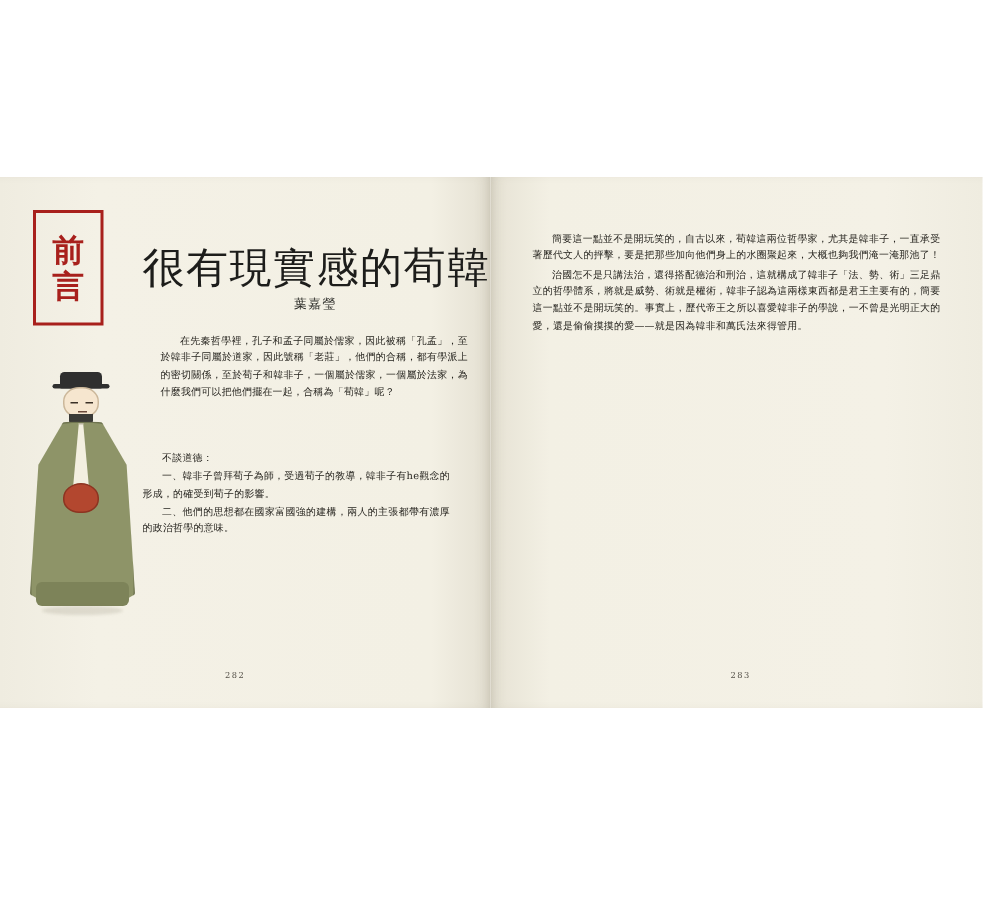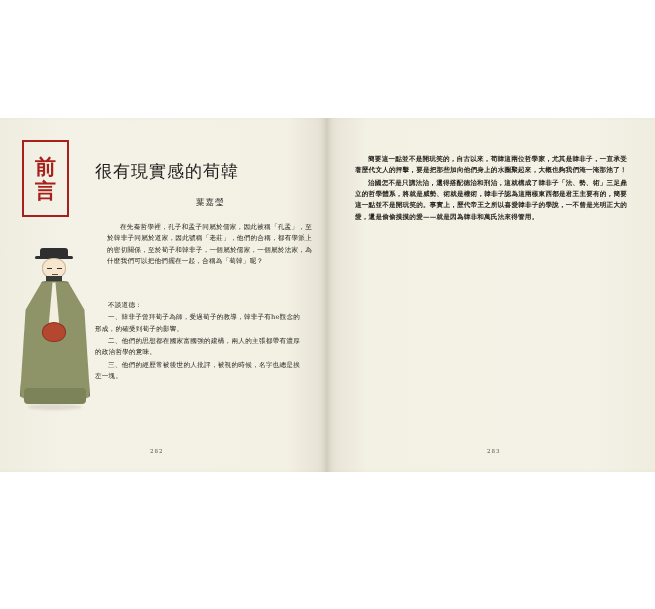--- a/index.html
+++ b/index.html
@@ -58,21 +58,21 @@
     font-size: 21px;
     line-height: 1.12;
     font-weight: bold;
     letter-spacing: 0;
   }
   .chapter-title {
     position: absolute;
     left: 95px;
     top: 42px;
     font-family: "DejaVu Serif", serif;
-    font-size: 17px;
+    font-size: 28px;
     color: #1d1d1b;
     letter-spacing: 1px;
     white-space: nowrap;
   }
   .byline {
     position: absolute;
     left: 196px;
     top: 79px;
     font-family: "DejaVu Serif", serif;
     font-size: 8.5px;
@@ -99,21 +99,20 @@
   }
   .left-text-bottom {
     left: 95px;
     top: 182px;
     width: 205px;
   }
   .right-text {
     left: 28px;
     top: 36px;
     width: 272px;
-    font-weight: bold;
   }
   .folio {
     position: absolute;
     bottom: 18px;
     font-family: "DejaVu Serif", serif;
     font-size: 5.5px;
     color: #56524a;
     letter-spacing: 1px;
   }
   .folio.left { left: 150px; }
@@ -252,21 +251,20 @@
     <div class="byline">葉嘉瑩</div>
 
     <div class="body-col left-text-top">
       <p>在先秦哲學裡，孔子和孟子同屬於儒家，因此被稱「孔孟」，至於韓非子同屬於道家，因此號稱「老莊」，他們的合稱，都有學派上的密切關係，至於荀子和韓非子，一個屬於儒家，一個屬於法家，為什麼我們可以把他們擺在一起，合稱為「荀韓」呢？</p>
     </div>
 
     <div class="body-col left-text-bottom">
       <p>不談道德：</p>
       <p>一、韓非子曾拜荀子為師，受過荀子的教導，韓非子有he觀念的形成，的確受到荀子的影響。</p>
       <p>二、他們的思想都在國家富國強的建構，兩人的主張都帶有濃厚的政治哲學的意味。</p>
-      <p>三、他們的經歷常被後世的人批評，被視的時候，名字也總是挨左一塊。</p>
     </div>
 
     <div class="figure">
       <div class="fig-hat"></div>
       <div class="fig-face">
         <div class="fig-eye l"></div>
         <div class="fig-eye r"></div>
         <div class="fig-mouth"></div>
       </div>
       <div class="fig-beard"></div>

